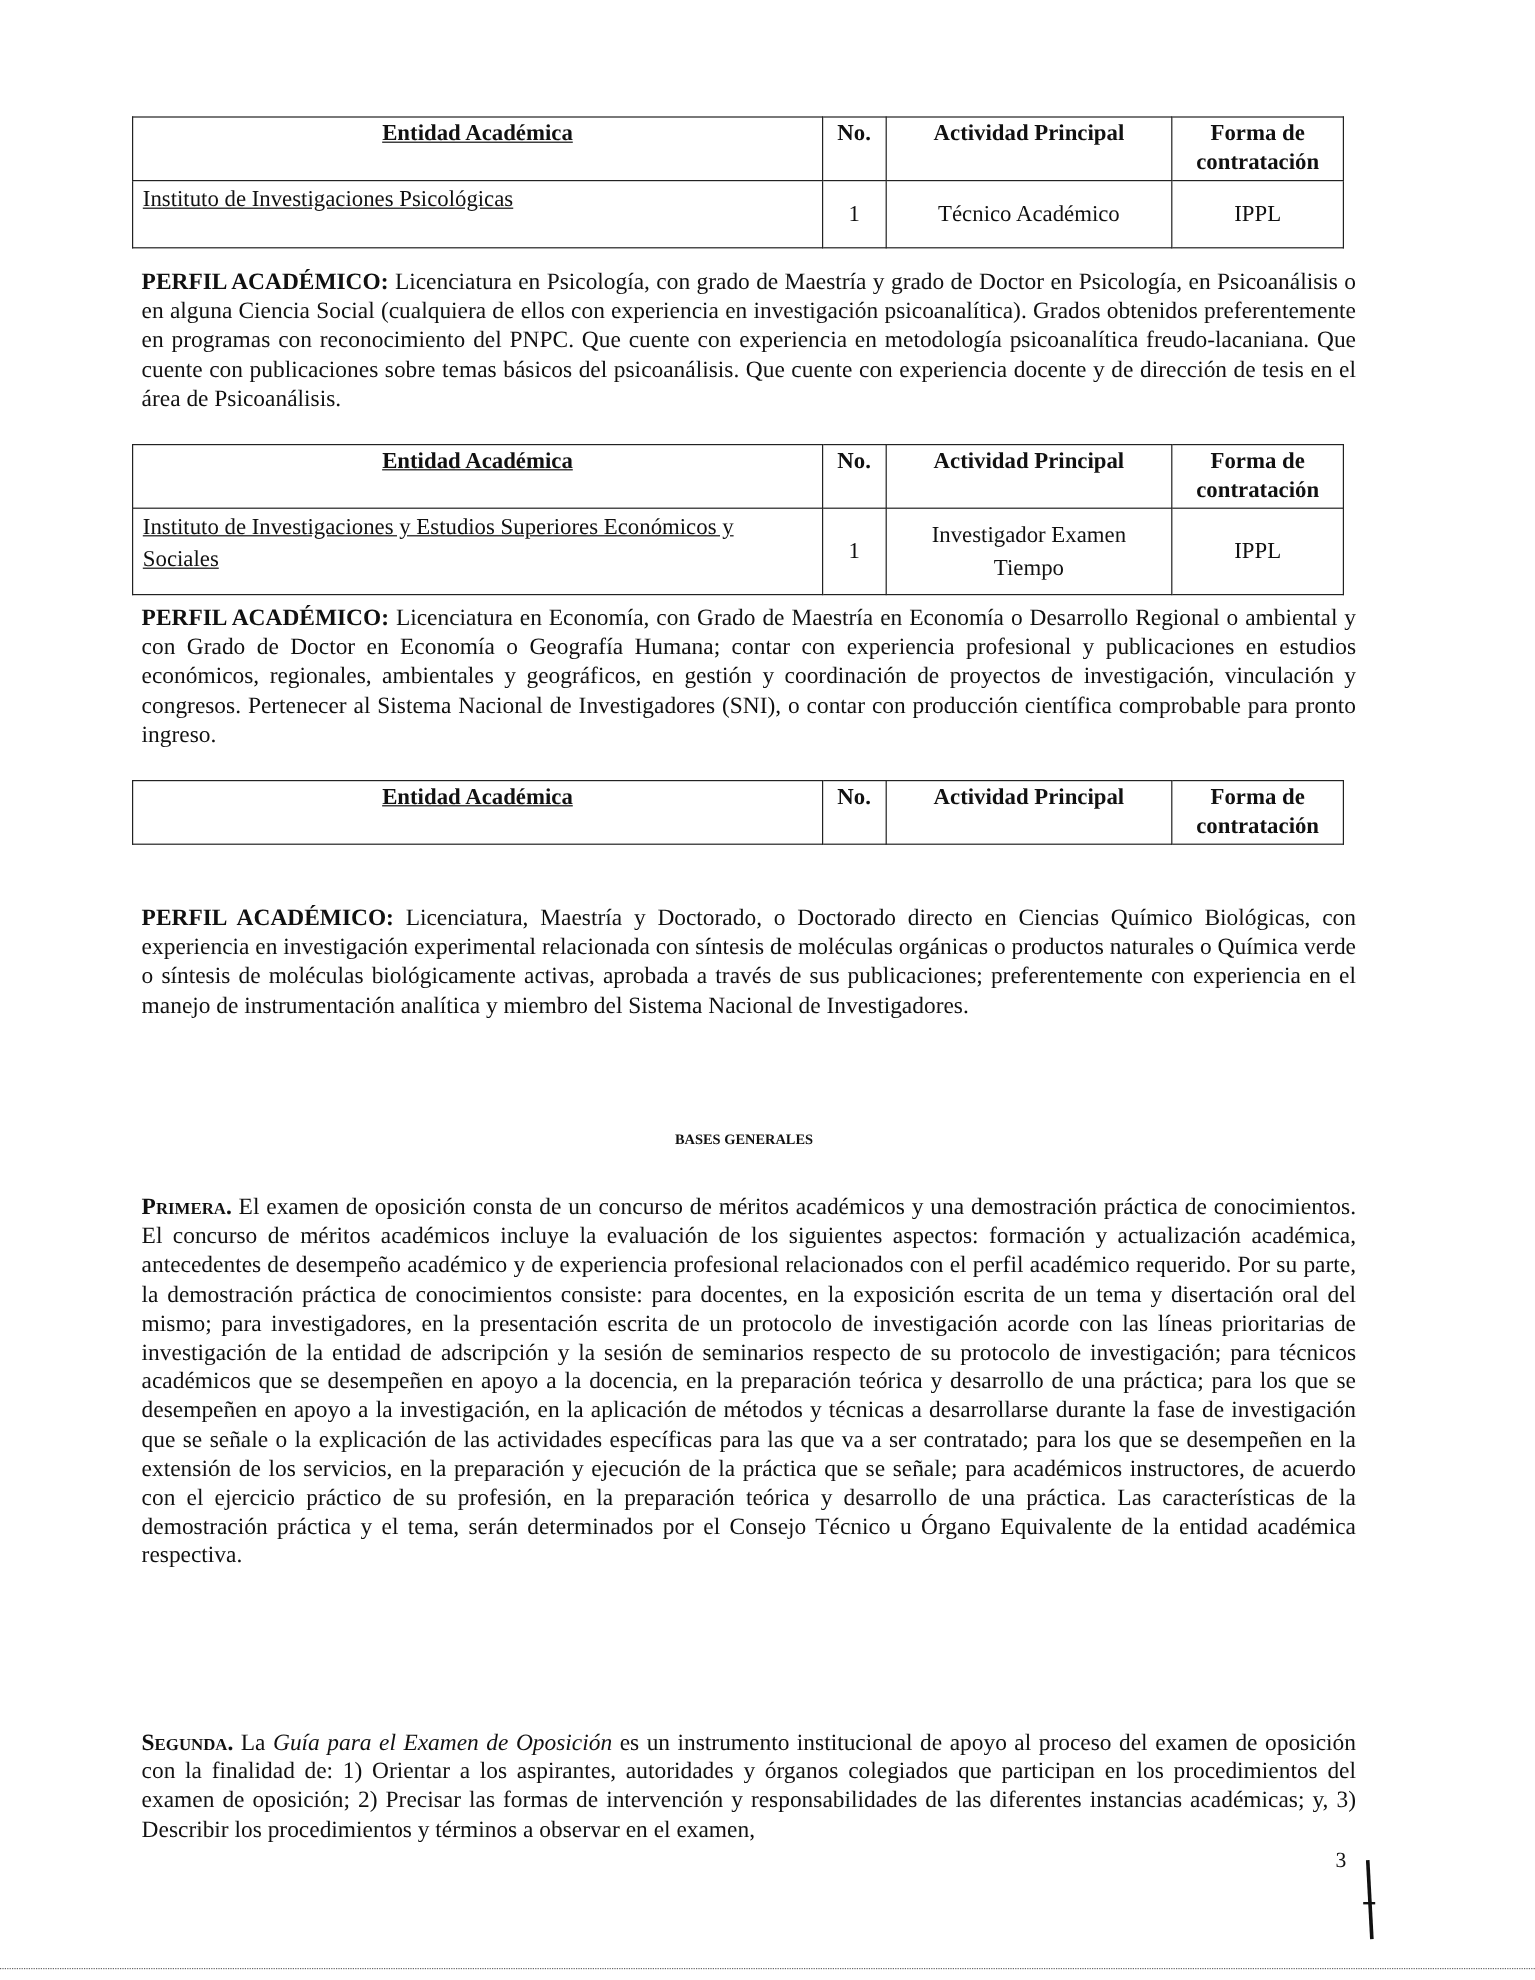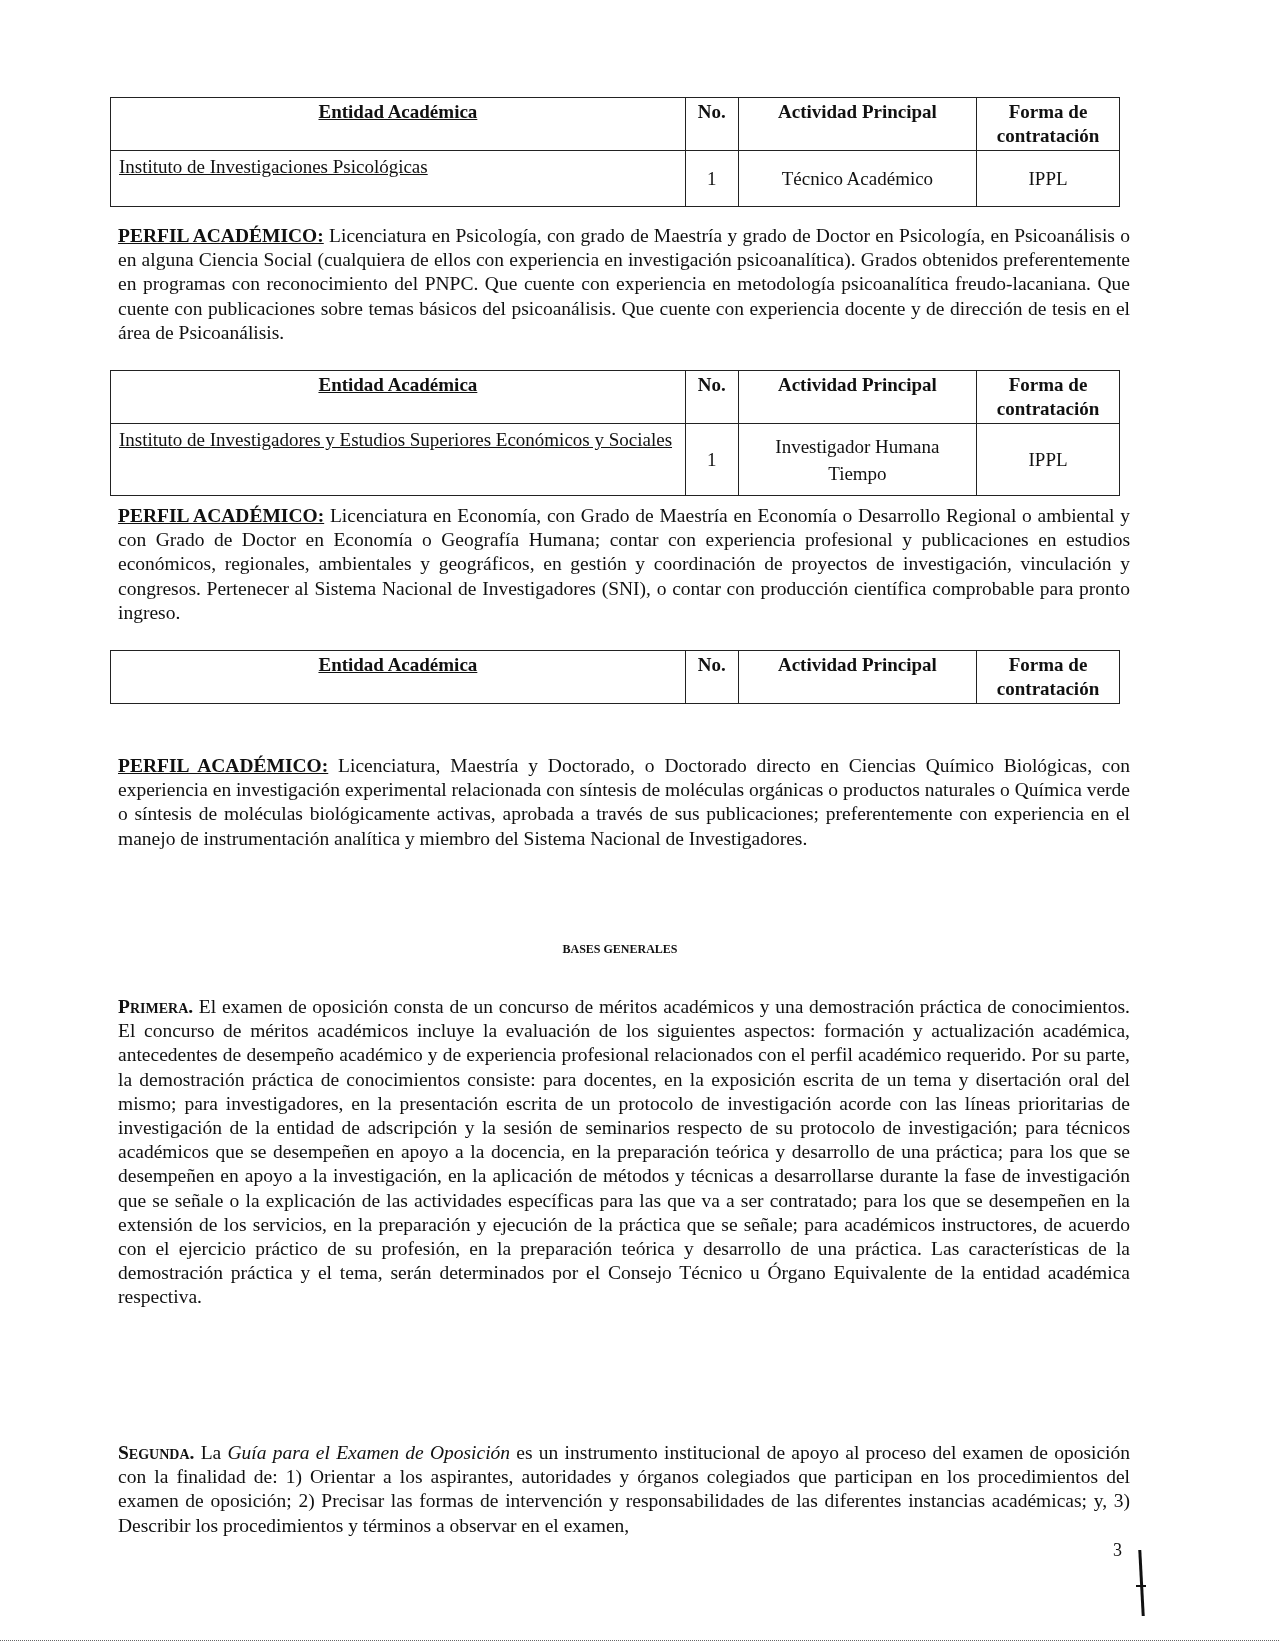--- a/index.html
+++ b/index.html
@@ -11,21 +11,21 @@
     table.entity td, table.entity th { border: 1px solid #222; vertical-align: top; padding: 2px 8px; }
     table.entity th { font-weight: bold; text-align: center; line-height: 24px; }
     table.entity td { line-height: 27px; }
     .c1 { width: 560px; text-align: left; text-decoration: underline; }
     .c2 { width: 36px; text-align: center; }
     .c3 { width: 222px; text-align: center; }
     .c4 { width: 126px; text-align: center; }
     td.mid { vertical-align: middle !important; text-align: center; }
     .para { position: absolute; left: 118px; width: 1012px; font-size: 19.5px; line-height: 24.2px;
             text-align: justify; }
-    .para b { font-weight: bold; text-decoration: underline; }
+    .para b { font-weight: bold; }
     .sc { font-variant: small-caps; font-weight: bold; }
     .heading { position: absolute; left: 0; width: 1240px; text-align: center; font-weight: bold;
                font-size: 12px; }
     .pagenum { position: absolute; left: 1113px; top: 1540px; font-size: 18px; }
     .mark { position: absolute; left: 1140px; top: 1550px; width: 3px; height: 66px;
             background: #111; transform: rotate(-3deg); }
     .mark2 { position: absolute; left: 1136px; top: 1585px; width: 10px; height: 2px; background:#111; }
     .footline { position: absolute; left: 0; top: 1640px; width: 1279px; border-top: 1px dotted #666; }
   </style>
 </head>
@@ -57,23 +57,23 @@
 
   <table class="entity" style="top:370px;">
     <tbody>
         <tr>
       <th class="c1">Entidad Académica</th>
       <th class="c2">No.</th>
       <th class="c3">Actividad Principal</th>
       <th class="c4">Forma de contratación</th>
     </tr>
     <tr style="height:72px;">
-      <td class="c1">Instituto de Investigadores y Estudios Superiores Económicos y Sociales</td>
+      <td class="c1">Instituto de Investigaciones y Estudios Superiores Económicos y Sociales</td>
       <td class="c2 mid">1</td>
-      <td class="c3 mid">Investigador Humana Tiempo</td>
+      <td class="c3 mid">Investigador Examen Tiempo</td>
       <td class="c4 mid">IPPL</td>
     </tr>
   </tbody>
     </table>
 
   <div class="para" style="top:504px;">
     <b>PERFIL ACADÉMICO:</b>
     <span>Licenciatura en Economía, con Grado de Maestría en Economía o Desarrollo Regional o ambiental y con Grado de Doctor en Economía o Geografía Humana; contar con experiencia profesional y publicaciones en estudios económicos, regionales, ambientales y geográficos, en gestión y coordinación de proyectos de investigación, vinculación y congresos. Pertenecer al Sistema Nacional de Investigadores (SNI), o contar con producción científica comprobable para pronto ingreso.</span>
   </div>
 

